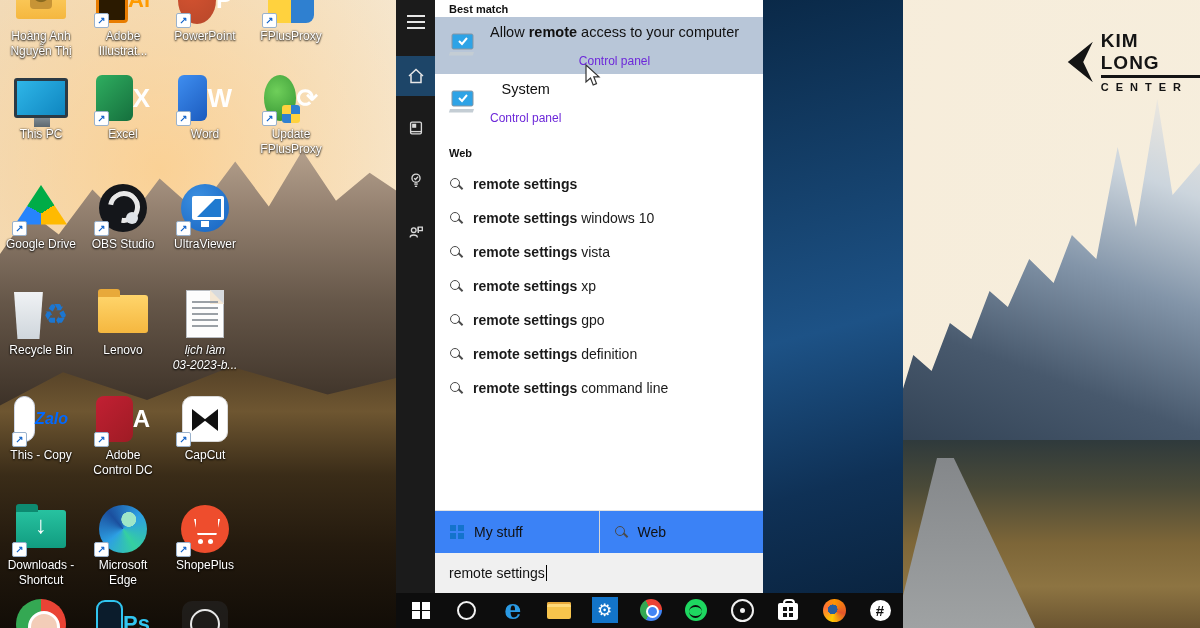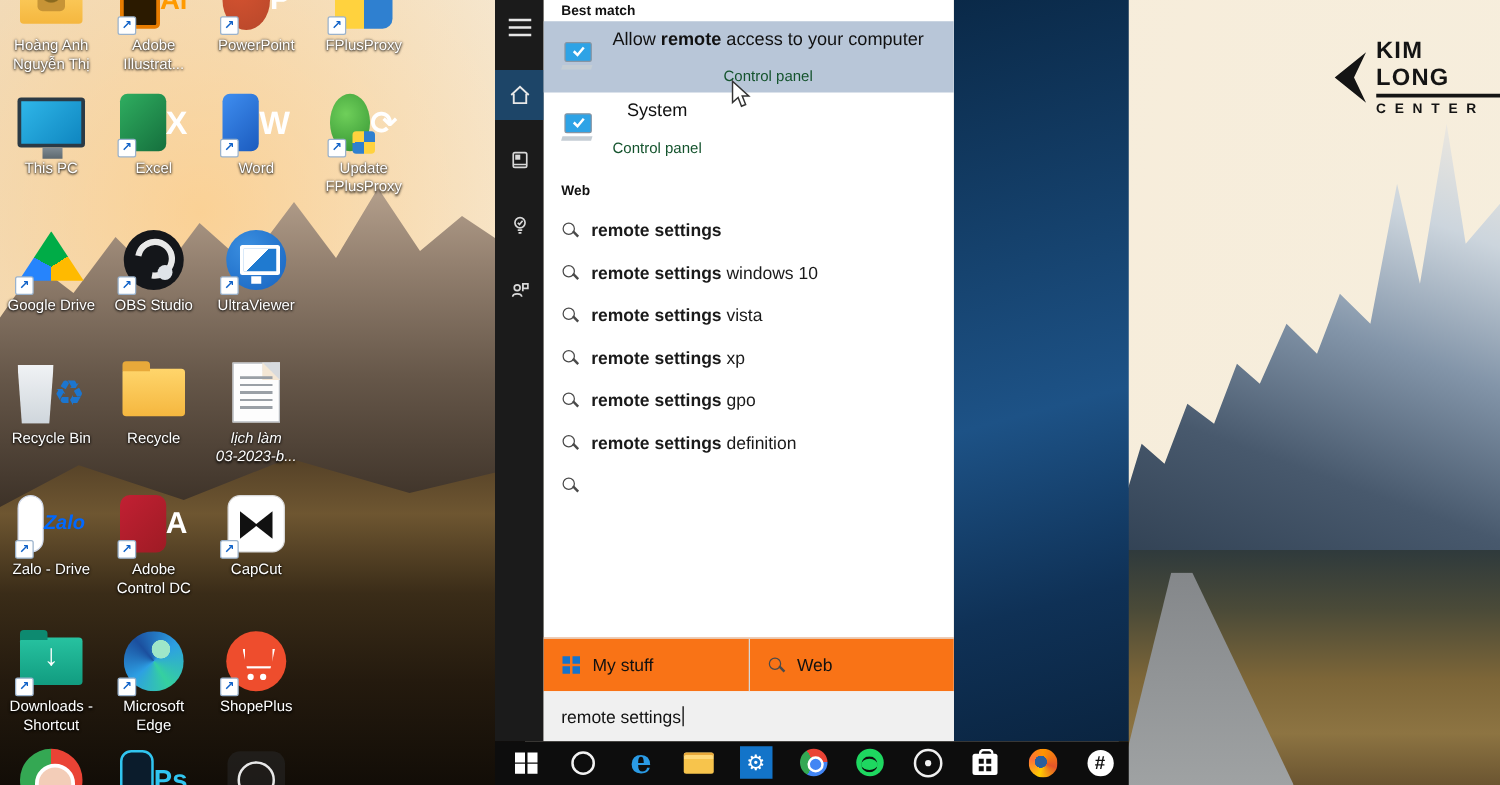--- a/index.html
+++ b/index.html
@@ -149,31 +149,31 @@
   .sb-btn svg { display:block; }
 
   .panel { position:absolute; left:435px; top:0; width:328px; height:593px; background:#fff; z-index:4;
     color:#1a1a1a; }
   .sec-header { padding:3px 0 2px 14px; font-size:11px; font-weight:700; color:#111; }
   .result-row { height:57px; display:flex; align-items:center; padding-left:13px; cursor:default;text-align:center; }
   .result-row.selected { background:#b8c6d8; }
   .result-icon { width:30px; margin-right:12px; flex:0 0 auto; }
   .result-title { font-size:14.5px; line-height:18px; color:#111; }
   .result-title .b { font-weight:700; }
-  .result-sub { font-size:12px; color:#14532d; margin-top:13px; }
+  .result-sub { font-size:12px; color:#6d28d9; margin-top:13px; }
   .web-header { margin-top:13px; }
   .sug-list { margin-top:6px; }
   .sug-row { height:34px; display:flex; align-items:center; padding-left:15px; font-size:14px; }
   .sug-row .b { font-weight:700; }
   .mag { position:relative; width:12px; height:12px; flex:0 0 auto; margin-right:11px; }
   .mag::before { content:""; position:absolute; left:0; top:0; width:8px; height:8px; border:1.6px solid #4a4a4a; border-radius:50%; }
   .mag::after { content:""; position:absolute; right:0; bottom:0; width:6px; height:1.8px; background:#4a4a4a;
     transform:rotate(45deg); transform-origin:right bottom; }
   .panel-footer { position:absolute; left:0; bottom:0; width:100%; }
-  .footer-btns { display:flex; height:43px; border-top:1px solid #e2e2e2; background:#f97316; }
+  .footer-btns { display:flex; height:43px; border-top:1px solid #e2e2e2; background:#3b82f6; }
   .fbtn { flex:1; display:flex; align-items:center; padding-left:15px; font-size:14px; color:#111; cursor:default; }
   .fbtn + .fbtn { border-left:1px solid #d6d6d6; }
   .win-flag { width:14px; height:14px; margin-right:10px;
     background-image:linear-gradient(#1473cc,#1473cc),linear-gradient(#1473cc,#1473cc),linear-gradient(#1473cc,#1473cc),linear-gradient(#1473cc,#1473cc);
     background-size:6.4px 6.4px; background-repeat:no-repeat;
     background-position:0 0,7.6px 0,0 7.6px,7.6px 7.6px; }
   .search-box { height:40px; background:#f0f0f0; display:flex; align-items:center; padding-left:14px;
     font-size:14px; color:#111; }
   .caret { display:inline-block; width:1px; height:16px; background:#000; margin-left:1px; vertical-align:-3px; }
 
@@ -390,21 +390,21 @@
         <span></span>
       </div>
     </div>
       <div class="di ic-lenovo" style="grid-area: 4 / 2;">
       <div class="di-icon">
         <div class="fshape"><i></i></div>
         <span class="di-glyph"></span>
 
       </div>
       <div class="di-label">
-        <span>Recycle</span>
+        <span>Lenovo</span>
         <span></span>
       </div>
     </div>
       <div class="di ic-lich-lam" style="grid-area: 4 / 3; font-style: italic;">
       <div class="di-icon">
         <div class="fshape"><i></i></div>
         <span class="di-glyph"></span>
 
       </div>
       <div class="di-label">
@@ -414,21 +414,21 @@
     </div>
       <div class="di ic-zalo" style="grid-area: 5 / 1;">
       <div class="di-icon">
         <div class="fshape">
             <i></i>
           </div>
         <span class="di-glyph">Zalo</span>
         <span class="badge">↗</span>
       </div>
       <div class="di-label">
-        <span>Zalo - Drive</span>
+        <span>This - Copy</span>
         <span></span>
       </div>
     </div>
       <div class="di ic-acrobat" style="grid-area: 5 / 2;">
       <div class="di-icon">
         <div class="fshape">
             <i></i>
           </div>
         <span class="di-glyph">A</span>
         <span class="badge">↗</span>
@@ -611,20 +611,21 @@
         <div class="sug-row">
         <span class="mag"></span>
         <span><span class="b">remote settings</span><span> gpo</span></span>
       </div>
         <div class="sug-row">
         <span class="mag"></span>
         <span><span class="b">remote settings</span><span> definition</span></span>
       </div>
         <div class="sug-row">
         <span class="mag"></span>
+        <span><span class="b">remote settings</span><span> command line</span></span>
       </div>
       </div>
 
     <div class="panel-footer">
       <div class="footer-btns">
         <div class="fbtn">
           <span class="win-flag"></span>
           <span>My stuff</span>
         </div>
         <div class="fbtn">

